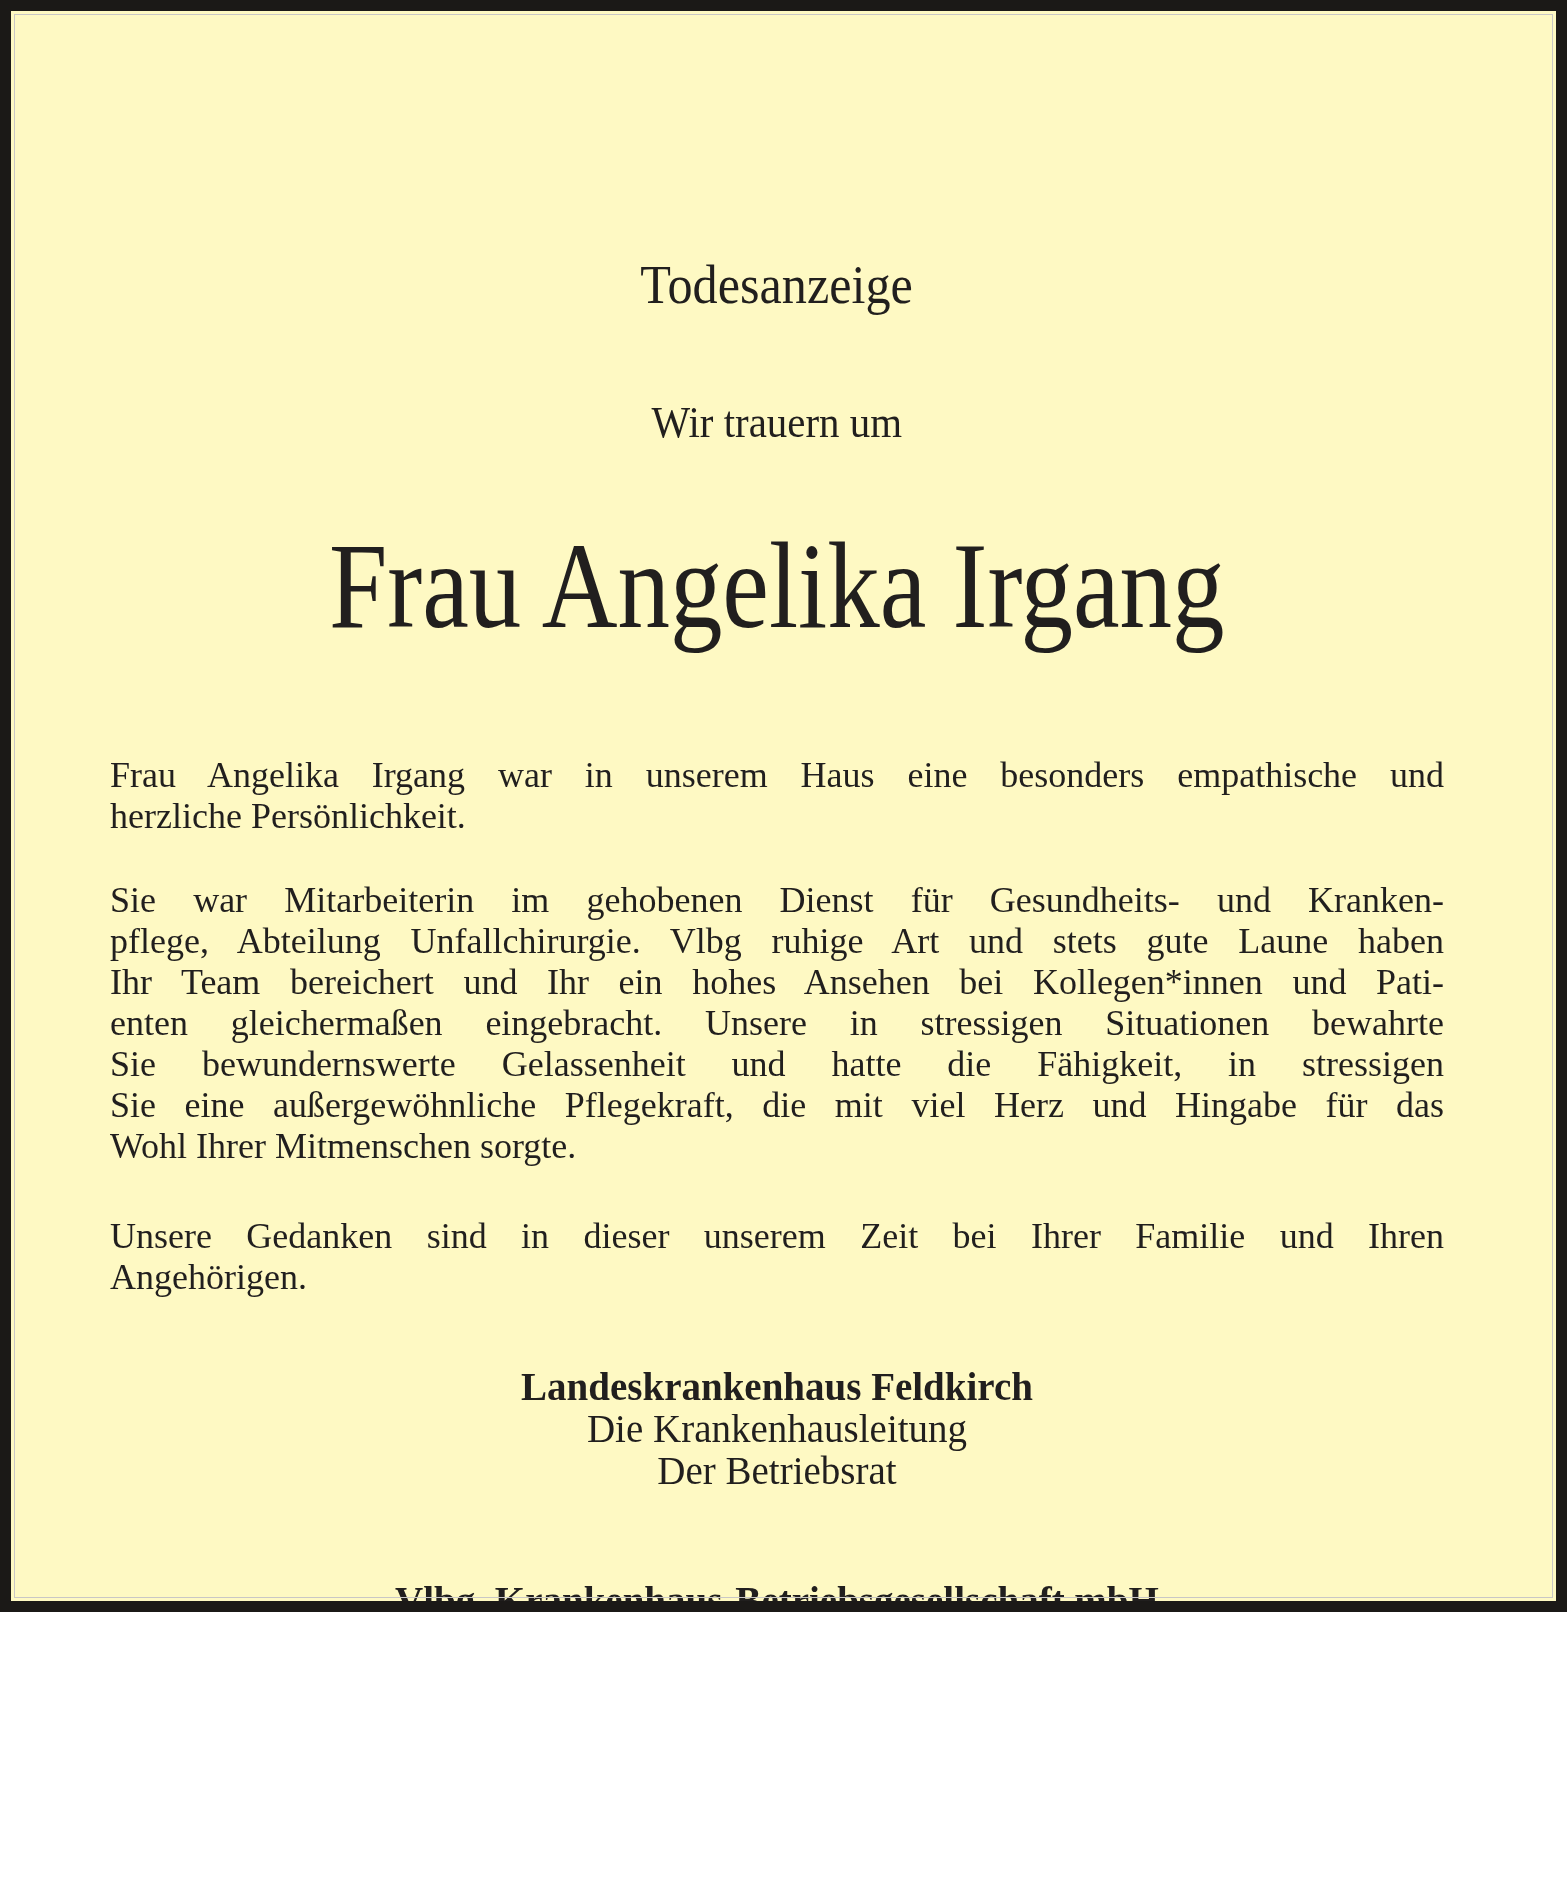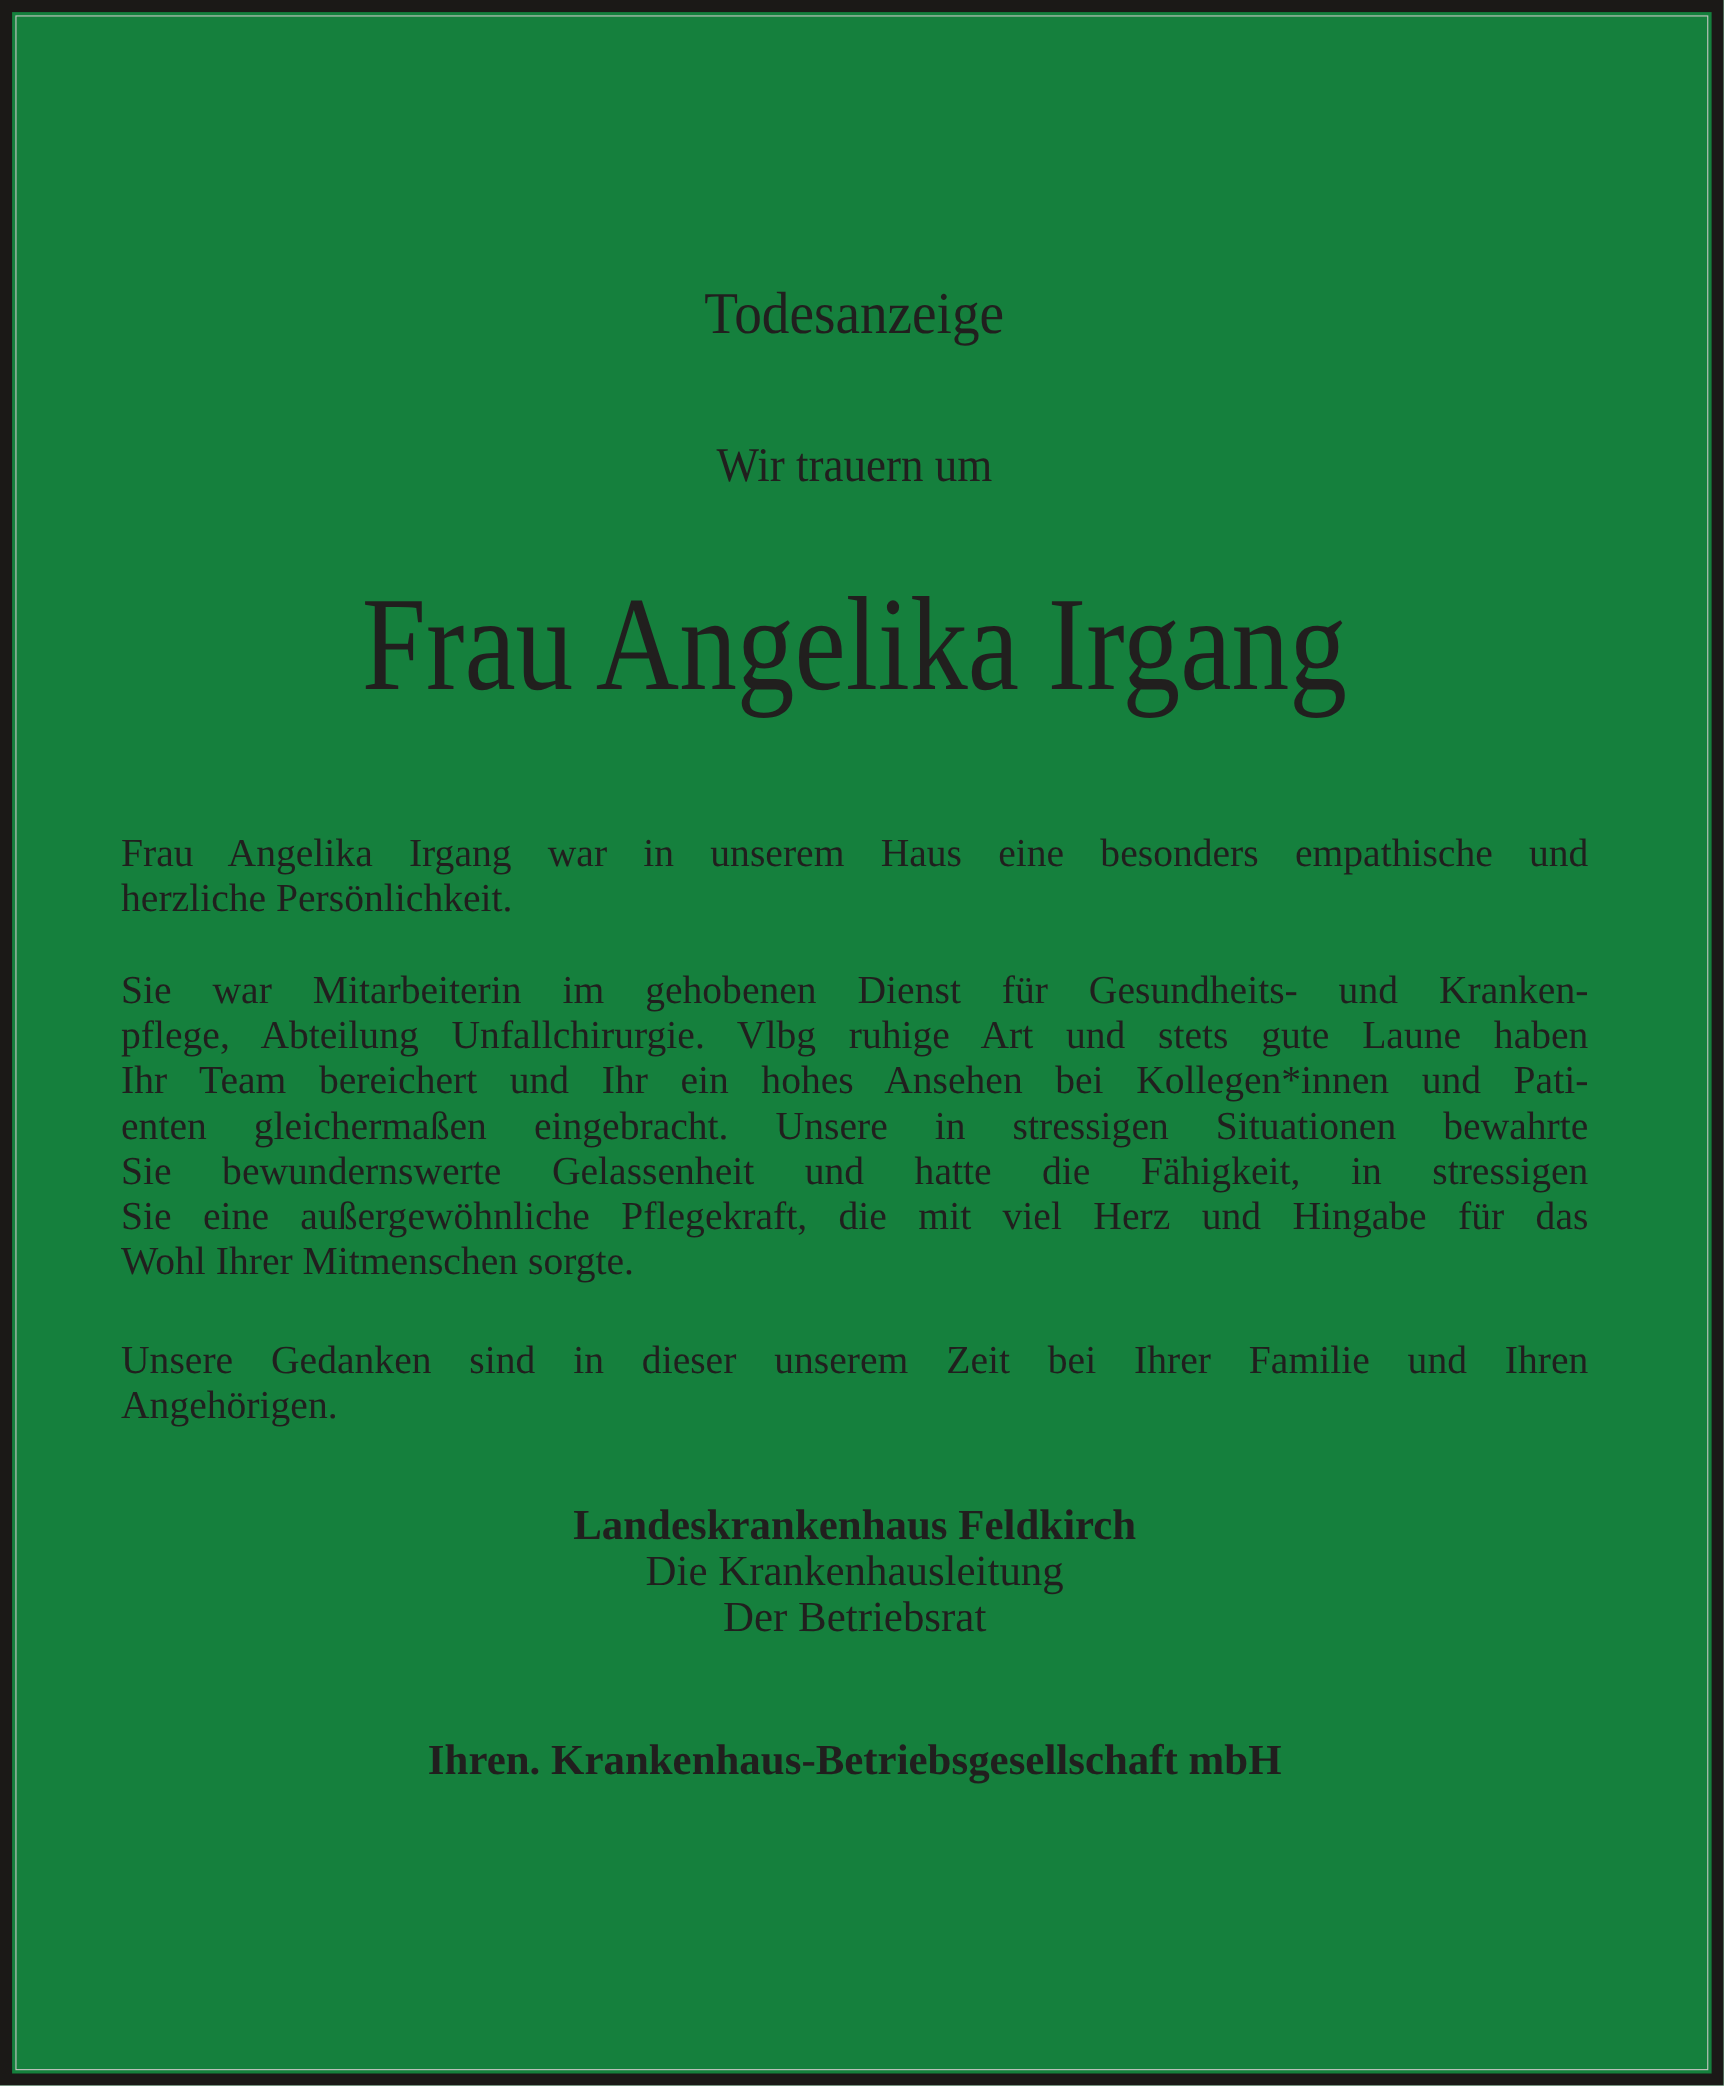--- a/index.html
+++ b/index.html
@@ -3,23 +3,23 @@
 <meta charset="utf-8">
 <style>
   html, body {
     margin: 0;
     padding: 0;
     background: #ffffff;
   }
   .page {
     position: relative;
     width: 1567px;
-    height: 1896px;
+    height: 1612px;
     box-sizing: border-box;
-    background: #15803d;
+    background: #fef9c3;
     border: 11px solid #1b1917;
     overflow: hidden;
     font-family: "Liberation Serif", "DejaVu Serif", serif;
     color: #211f1e;
   }
   
   .page::after {
     content: "";
     position: absolute;
     inset: 3px;
@@ -119,17 +119,17 @@
       <div class="endline">Angehörigen.</div>
     </div>
 
     <div class="sig sig1">
       <div class="org">Landeskrankenhaus Feldkirch</div>
       <div class="role">Die Krankenhausleitung</div>
       <div class="role">Der Betriebsrat</div>
     </div>
 
     <div class="sig sig2">
-      <div class="org">Ihren. Krankenhaus-Betriebsgesellschaft mbH</div>
+      <div class="org">Vlbg. Krankenhaus-Betriebsgesellschaft mbH</div>
     </div>
 
   </div>
 </div>
 
 </body></html>

